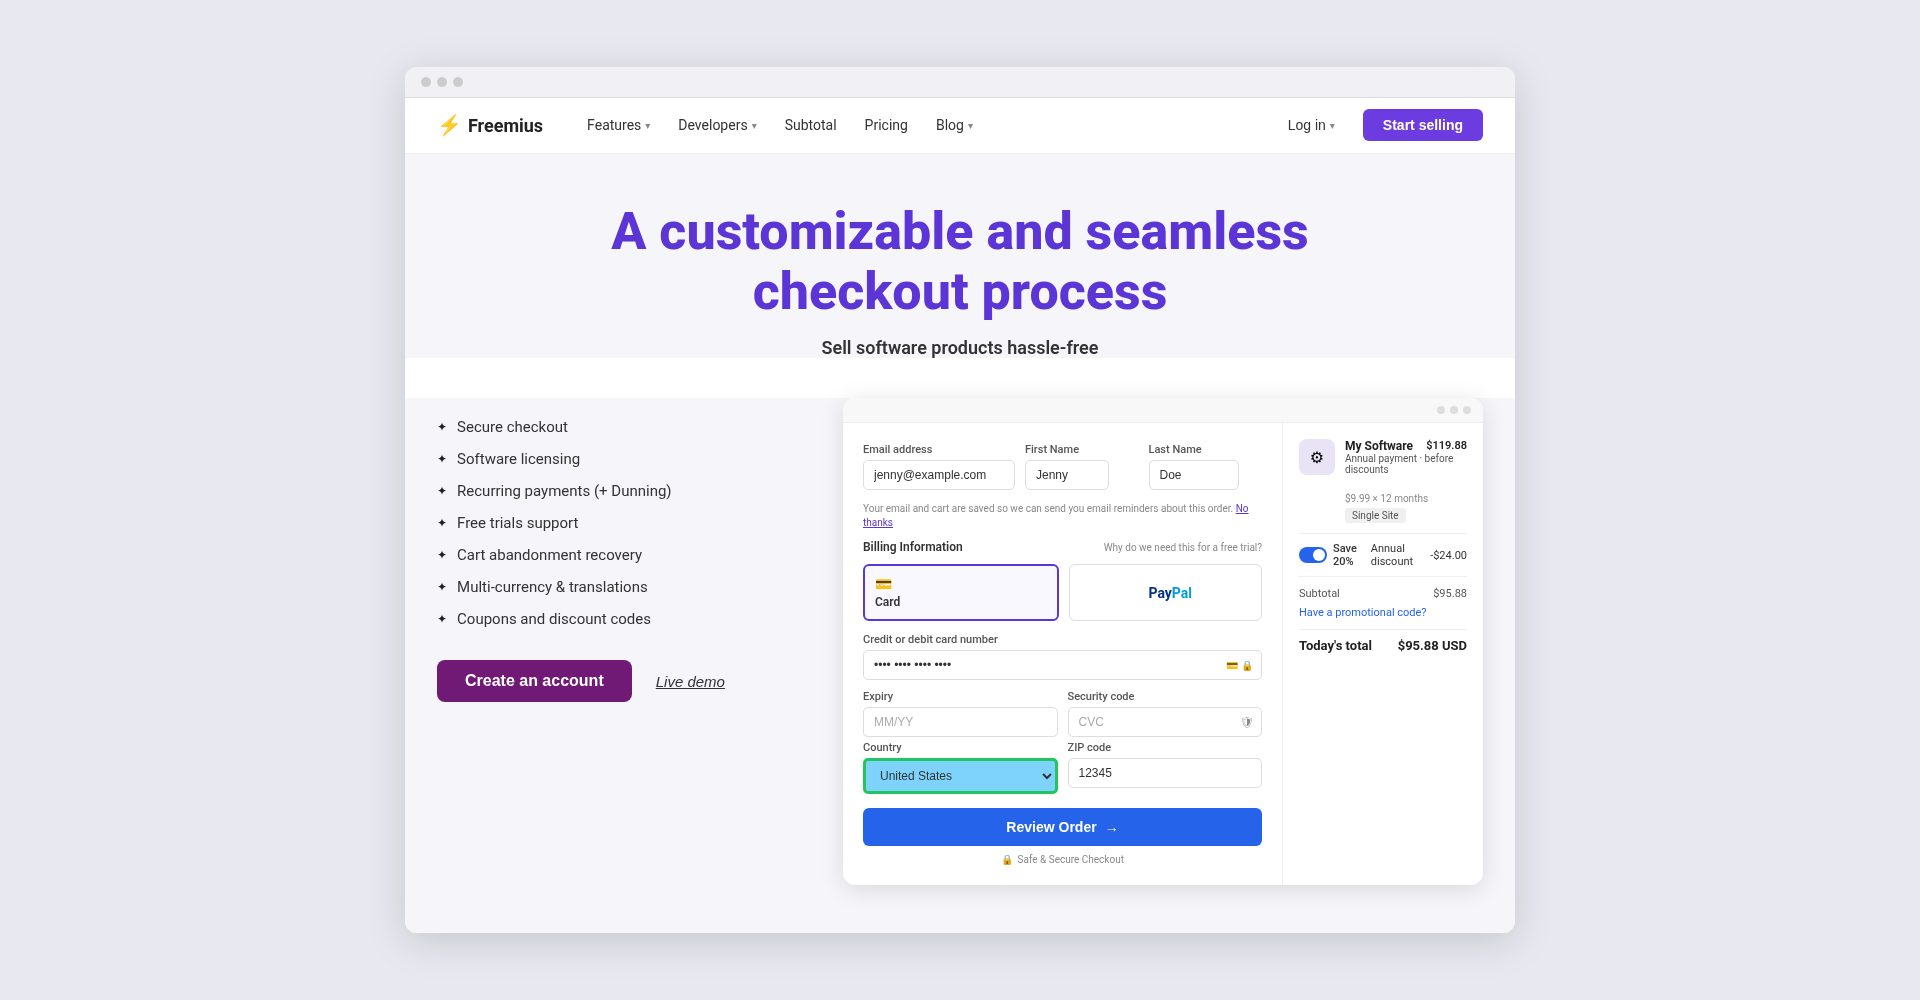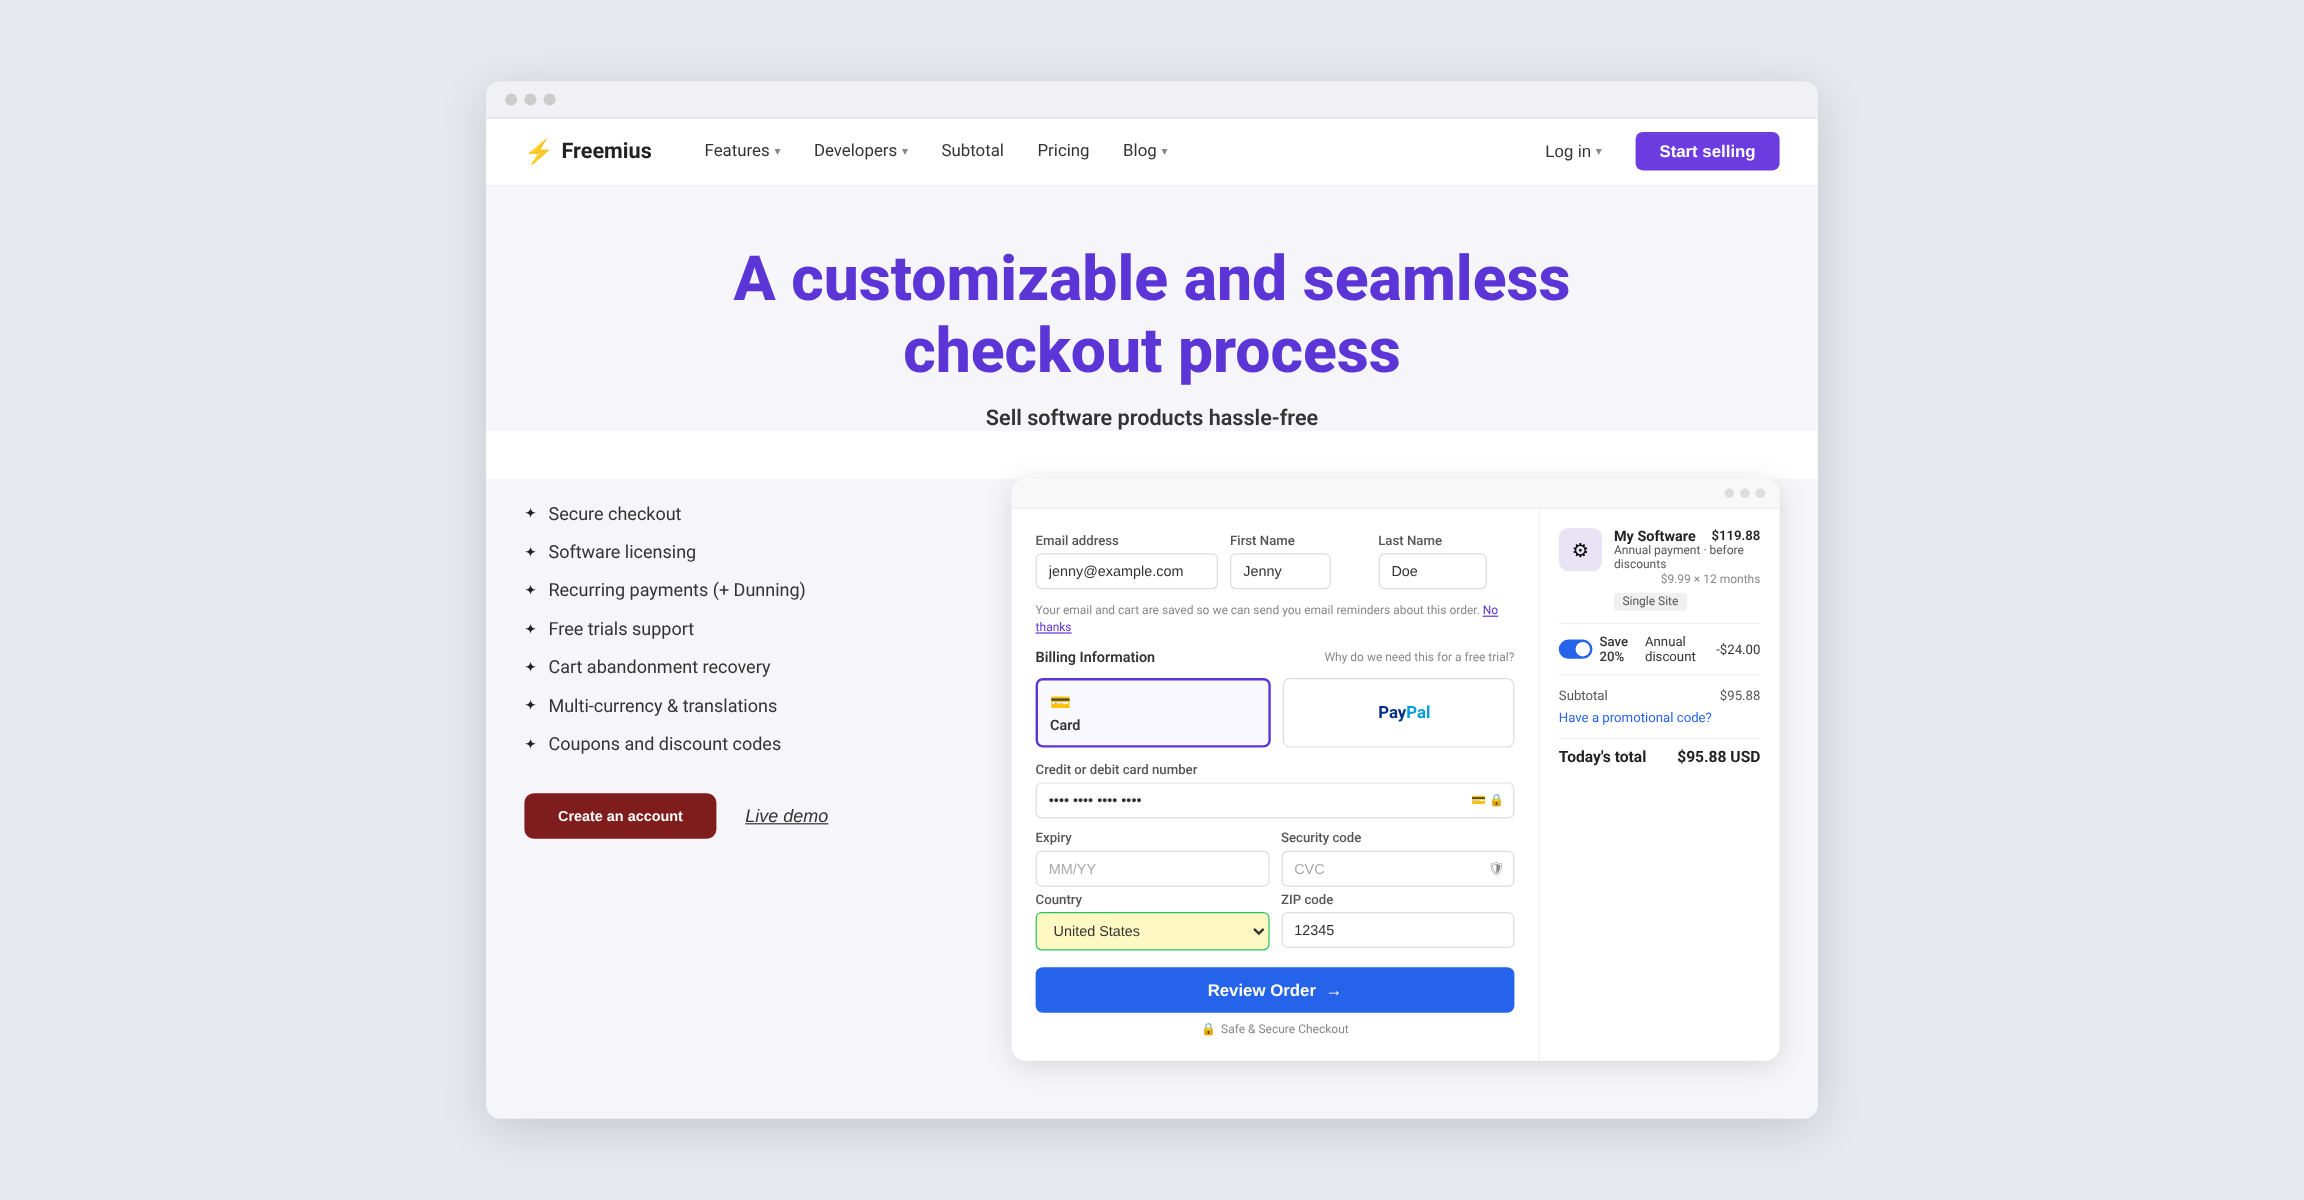--- a/index.html
+++ b/index.html
@@ -141,24 +141,24 @@
       font-size: 12px;
     }
     .cta-row {
       display: flex;
       align-items: center;
       gap: 24px;
       margin-top: 32px;
     }
     .btn-create {
       padding: 12px 28px;
-      font-size: 12px;
+      font-size: 16px;
       font-weight: 600;
       color: #fff;
-      background: #7f1d1d;
+      background: #701a75;
       border: none;
       border-radius: 8px;
       cursor: pointer;
     }
     .btn-demo {
       font-size: 15px;
       color: #333;
       background: none;
       border: none;
       cursor: pointer;
@@ -299,24 +299,24 @@
       gap: 10px;
     }
     .country-row {
       display: flex;
       gap: 10px;
       margin-top: 4px;
     }
     .form-select {
       padding: 7px 10px;
       font-size: 12px;
-      border: 1px solid #22c55e;
+      border: 3px solid #22c55e;
       border-radius: 5px;
       color: #333;
-      background: #fef9c3;
+      background: #7dd3fc;
       width: 100%;
     }
     .review-btn {
       width: 100%;
       padding: 11px;
       background: #2563eb;
       color: #fff;
       border: none;
       border-radius: 6px;
       font-size: 14px;
@@ -379,22 +379,21 @@
       flex: 1;
     }
     .product-header {
       display: flex;
       align-items: flex-start;
       justify-content: space-between;
     }
     .product-meta {
       font-size: 10px;
       color: #888;
-      margin-top: 2px;
-      text-align: right;
+      margin-top: 18px;
     }
     .site-tag {
       display: inline-block;
       padding: 2px 7px;
       background: #f0f0f0;
       border-radius: 3px;
       font-size: 10px;
       color: #555;
       margin-top: 4px;
     }

